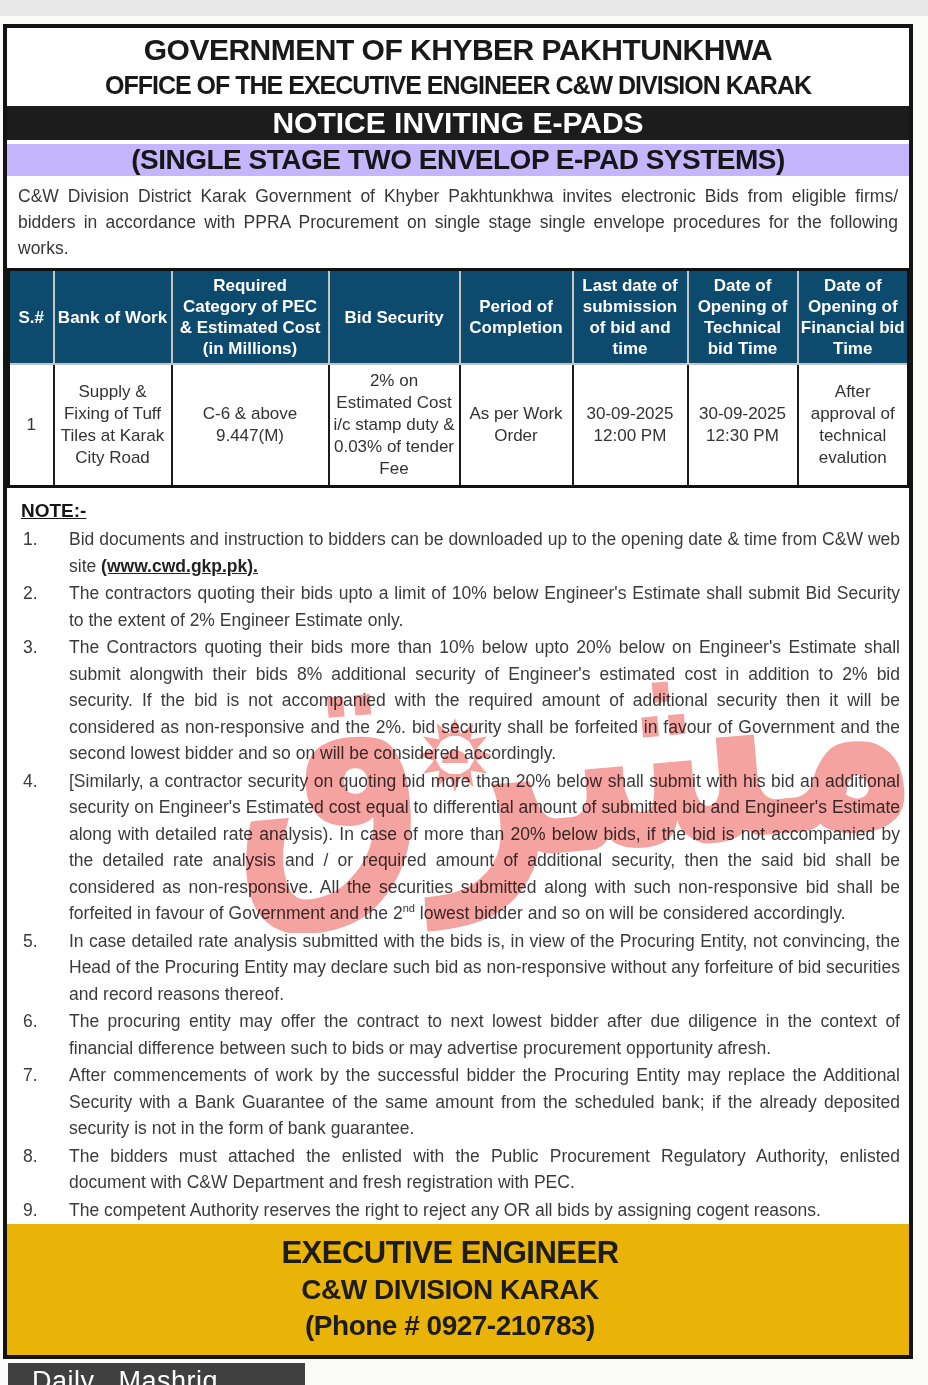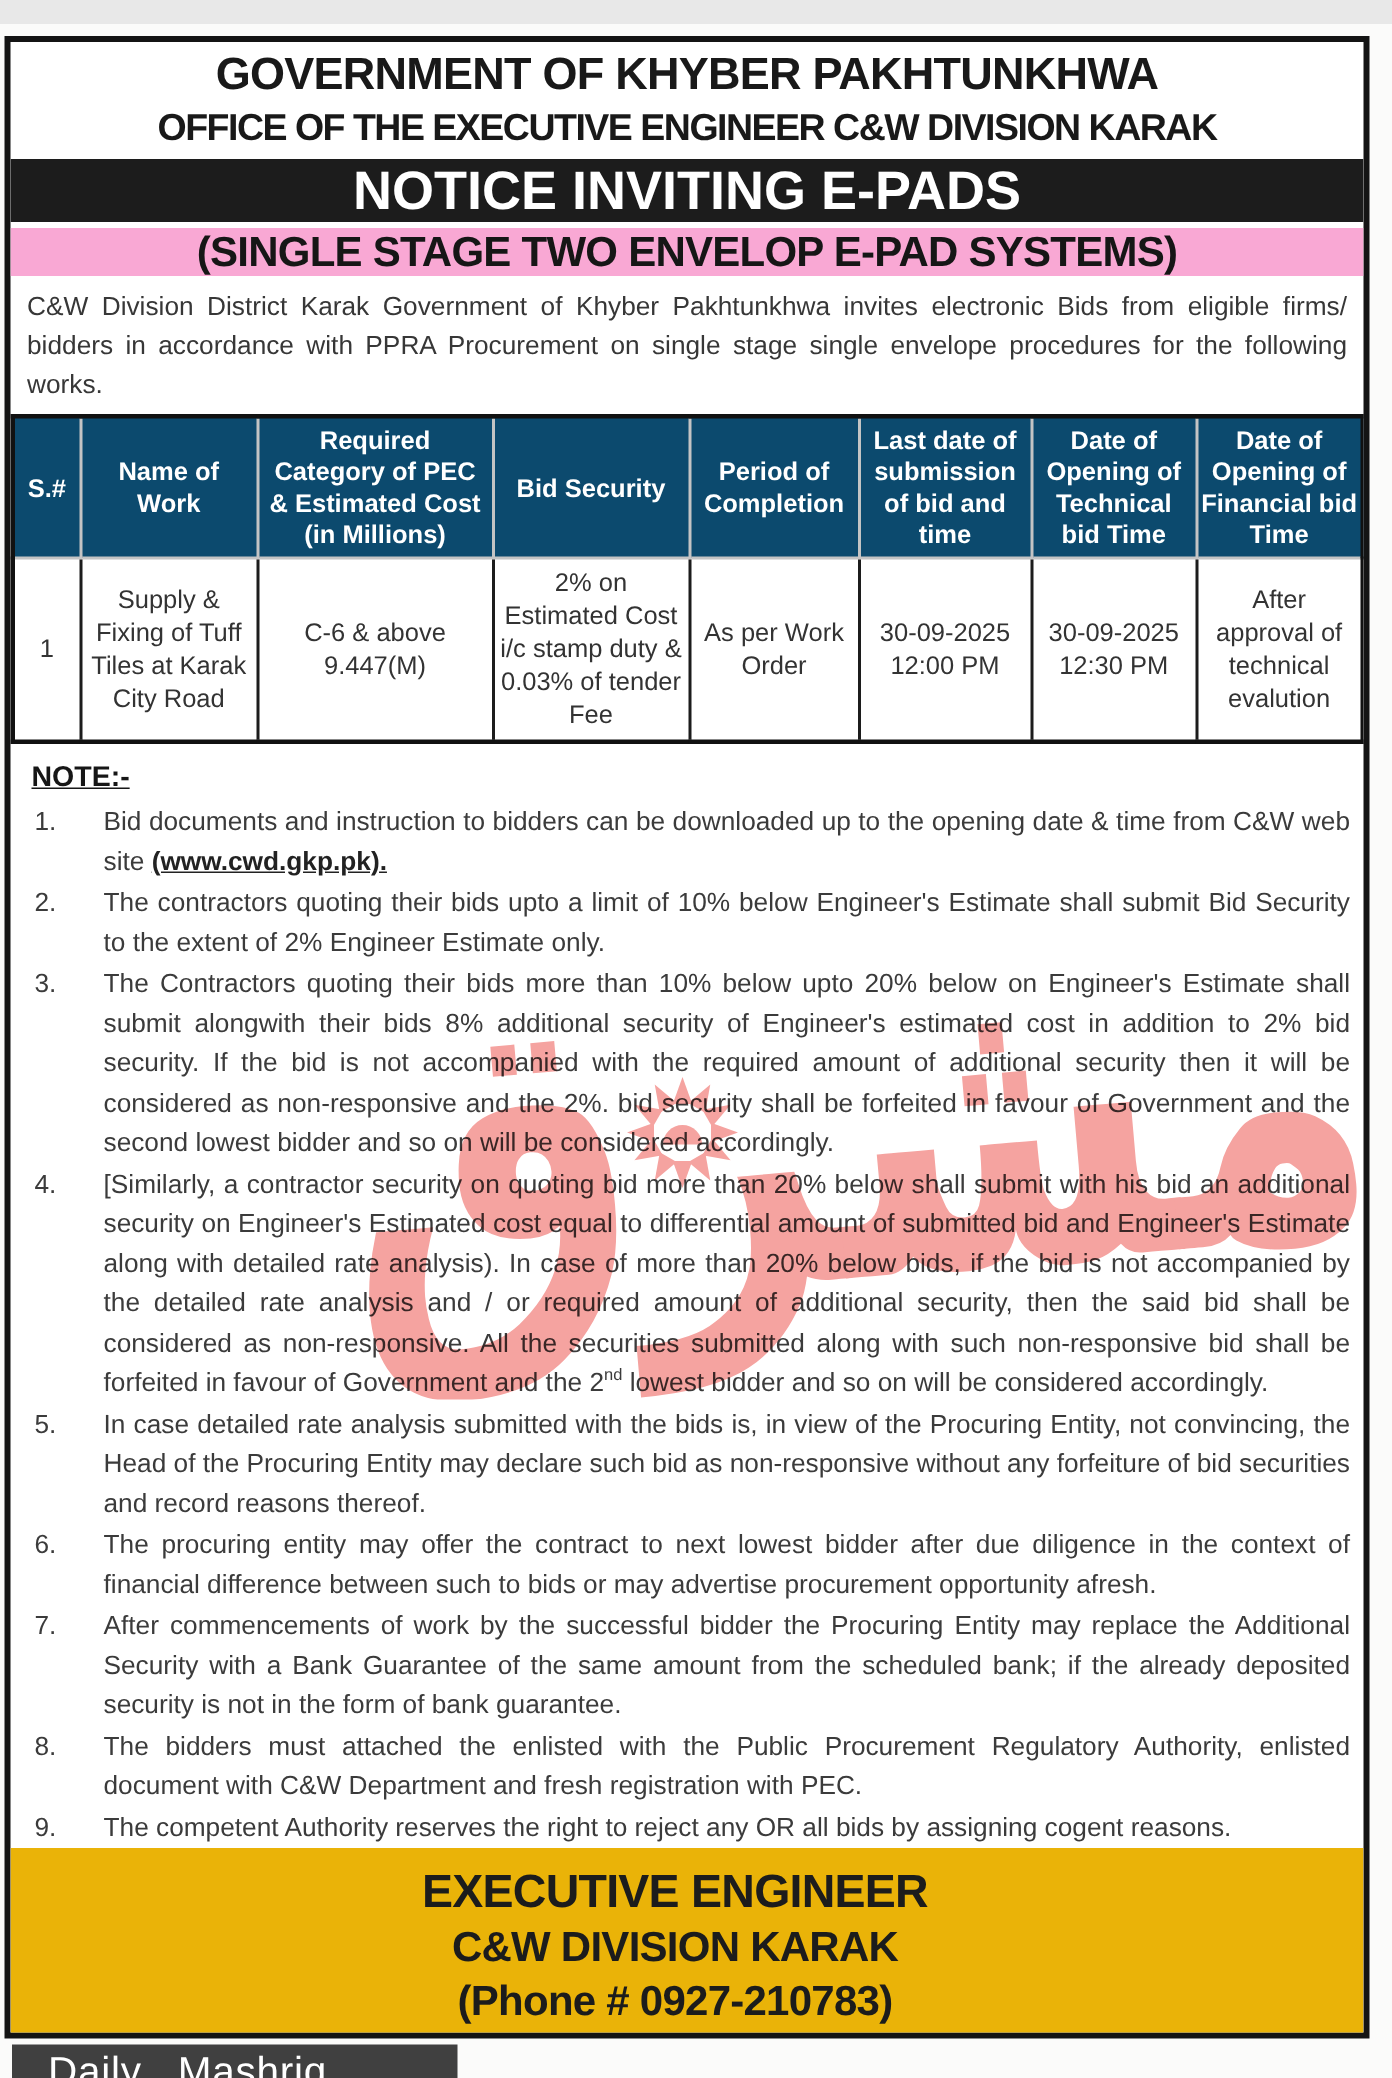--- a/index.html
+++ b/index.html
@@ -10,24 +10,24 @@
   .frame{
     position:absolute;left:3px;top:8px;width:910px;height:1335px;box-sizing:border-box;
     border:4px solid #141414;background:#fff;display:flex;flex-direction:column;overflow:hidden;
   }
   .hdr{ text-align:center;padding-top:5px;color:#191919; }
   .hdr-line1{ font-size:30px;font-weight:bold;line-height:34px;letter-spacing:-0.5px; }
   .hdr-line2{ font-size:25px;font-weight:bold;line-height:36px;letter-spacing:-1px; }
   .banner{
     margin-top:3px;background:#1c1c1c;color:#fff;text-align:center;
     height:58px;display:flex;align-items:center;justify-content:center;
-    font-size:36px;font-weight:bold;letter-spacing:0px;
+    font-size:30px;font-weight:bold;letter-spacing:0px;
   }
   .subtitle{
-    margin-top:4px;background:#f9a8d4;color:#161616;text-align:center;
+    margin-top:4px;background:#c4b5fd;color:#161616;text-align:center;
     height:37px;display:flex;align-items:center;justify-content:center;
     font-size:28px;font-weight:bold;letter-spacing:-0.5px;
   }
   .intro{
     padding:7px 11px 4px 11px;font-size:17.5px;line-height:26px;color:#373737;
     text-align:justify;
   }
   table.tender{
     width:894px;margin:3px auto 4px auto;border-collapse:collapse;table-layout:fixed;
     border:3px solid #111;
@@ -94,21 +94,21 @@
           <col style="width: 157px;">
           <col style="width: 131px;">
           <col style="width: 113px;">
           <col style="width: 115px;">
           <col style="width: 110px;">
           <col style="width: 111px;">
         </colgroup>
       <thead>
           <tr>
             <th>S.#</th>
-            <th>Name of Work</th>
+            <th>Bank of Work</th>
             <th>Required Category of PEC &amp; Estimated Cost (in Millions)</th>
             <th>Bid Security</th>
             <th>Period of Completion</th>
             <th>Last date of submission of bid and time</th>
             <th>Date of Opening of Technical bid Time</th>
             <th>Date of Opening of Financial bid Time</th>
           </tr>
         </thead>
       <tbody>
           <tr>

